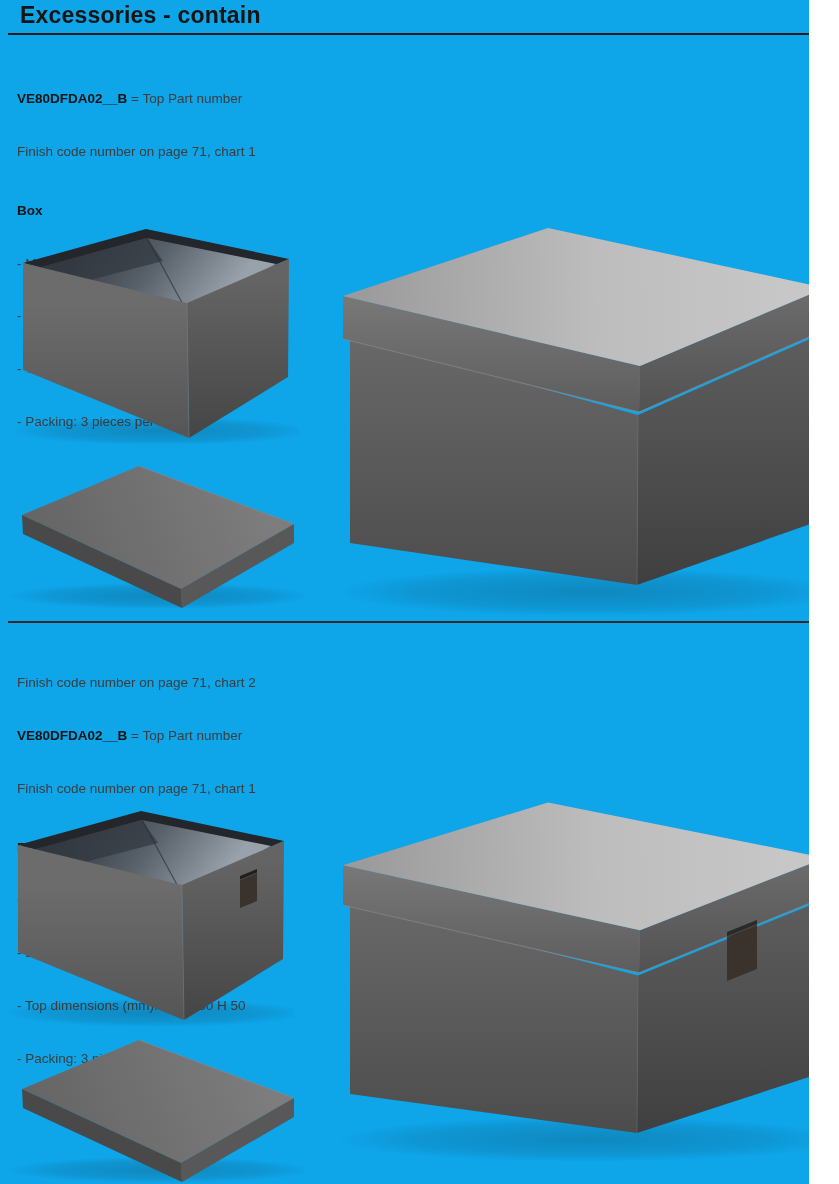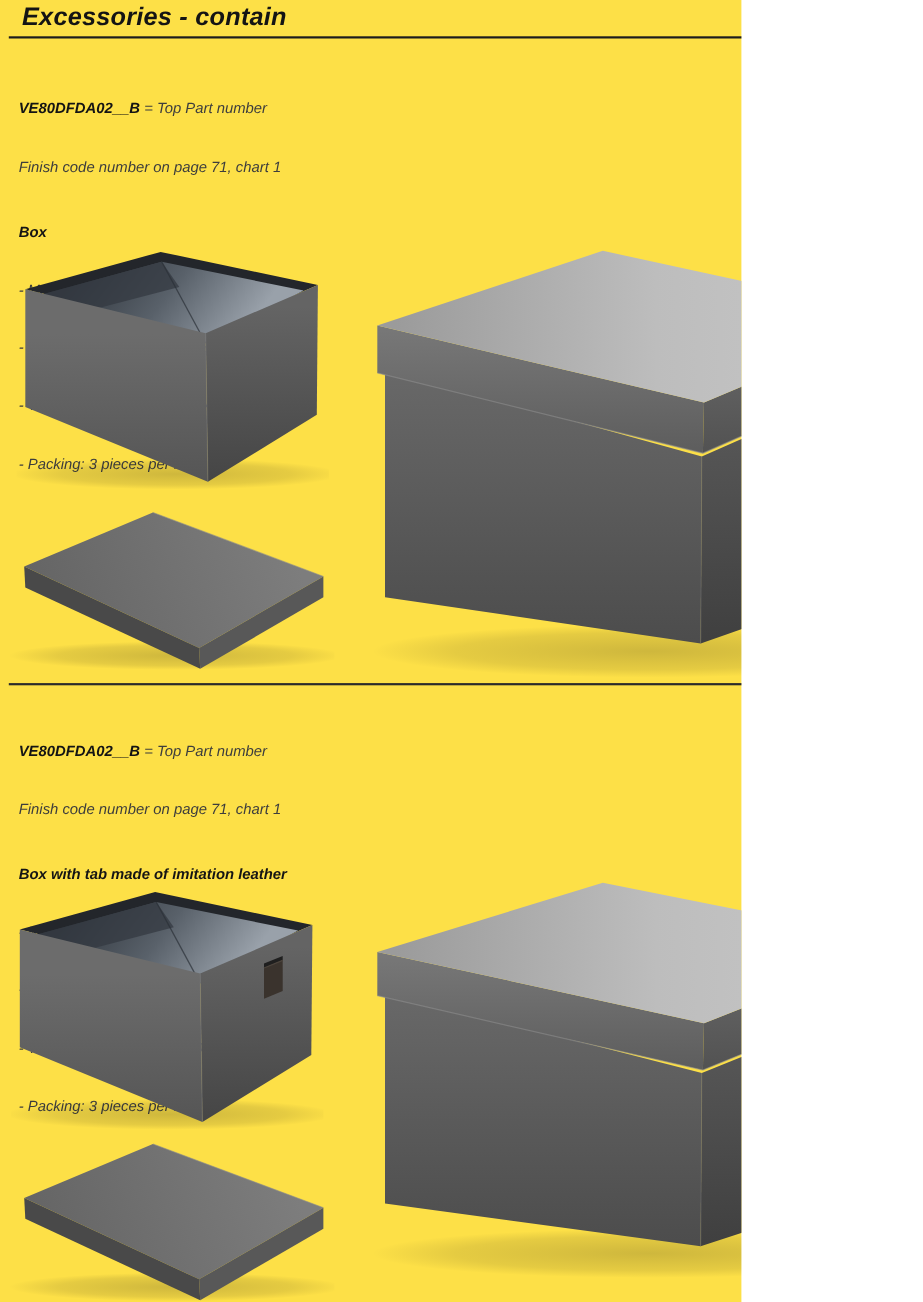--- a/index.html
+++ b/index.html
@@ -1,23 +1,22 @@
 <!DOCTYPE html>
 <html><head>
 <meta charset="utf-8">
 <style>
   html,body{margin:0;padding:0;background:#ffffff;}
   .page{
     position:relative;
-    width:674px;
+    width:809px;
     height:1184px;
-    background:#fde047;
+    background:#0ea5e9;
     overflow:hidden;
     font-family:"Liberation Sans", sans-serif;
-    font-style:italic;
   }
   .page-title{
     position:absolute;
     left:20px; top:2px;
     font-size:23px;
     font-weight:700;
     color:#141414;
     letter-spacing:.2px;
   }
   .rule{
@@ -148,20 +147,21 @@
     <use href="#g-lid"></use>
   </svg>
 
   <svg class="ph" style="left:340px;top:220px;width:492px;height:405px" viewBox="0 0 492 405" role="img" aria-label="closed-box-with-lid-photo">
     <use href="#g-closed-box"></use>
   </svg>
 
   <div class="rule section-rule"></div>
 
   <div class="textblock" style="top:639px">
+    <div><b></b><span>Finish code number on page 71, chart 2</span></div>
     <div><b>VE80DFDA02__B</b><span> = Top Part number</span></div>
     <div><b></b><span>Finish code number on page 71, chart 1</span></div>
     <div class="product">Box with tab made of imitation leather</div>
     <div>- Material: fabric</div>
     <div>- Bottom dimensions (mm): 390x465 H 255</div>
     <div>- Top dimensions (mm): 400x480 H 50</div>
     <div>- Packing: 3 pieces per box</div>
   </div>
 
   <svg class="ph" style="left:10px;top:806px;width:284px;height:224px" viewBox="0 0 284 224" role="img" aria-label="open-box-with-leather-tab-photo">

